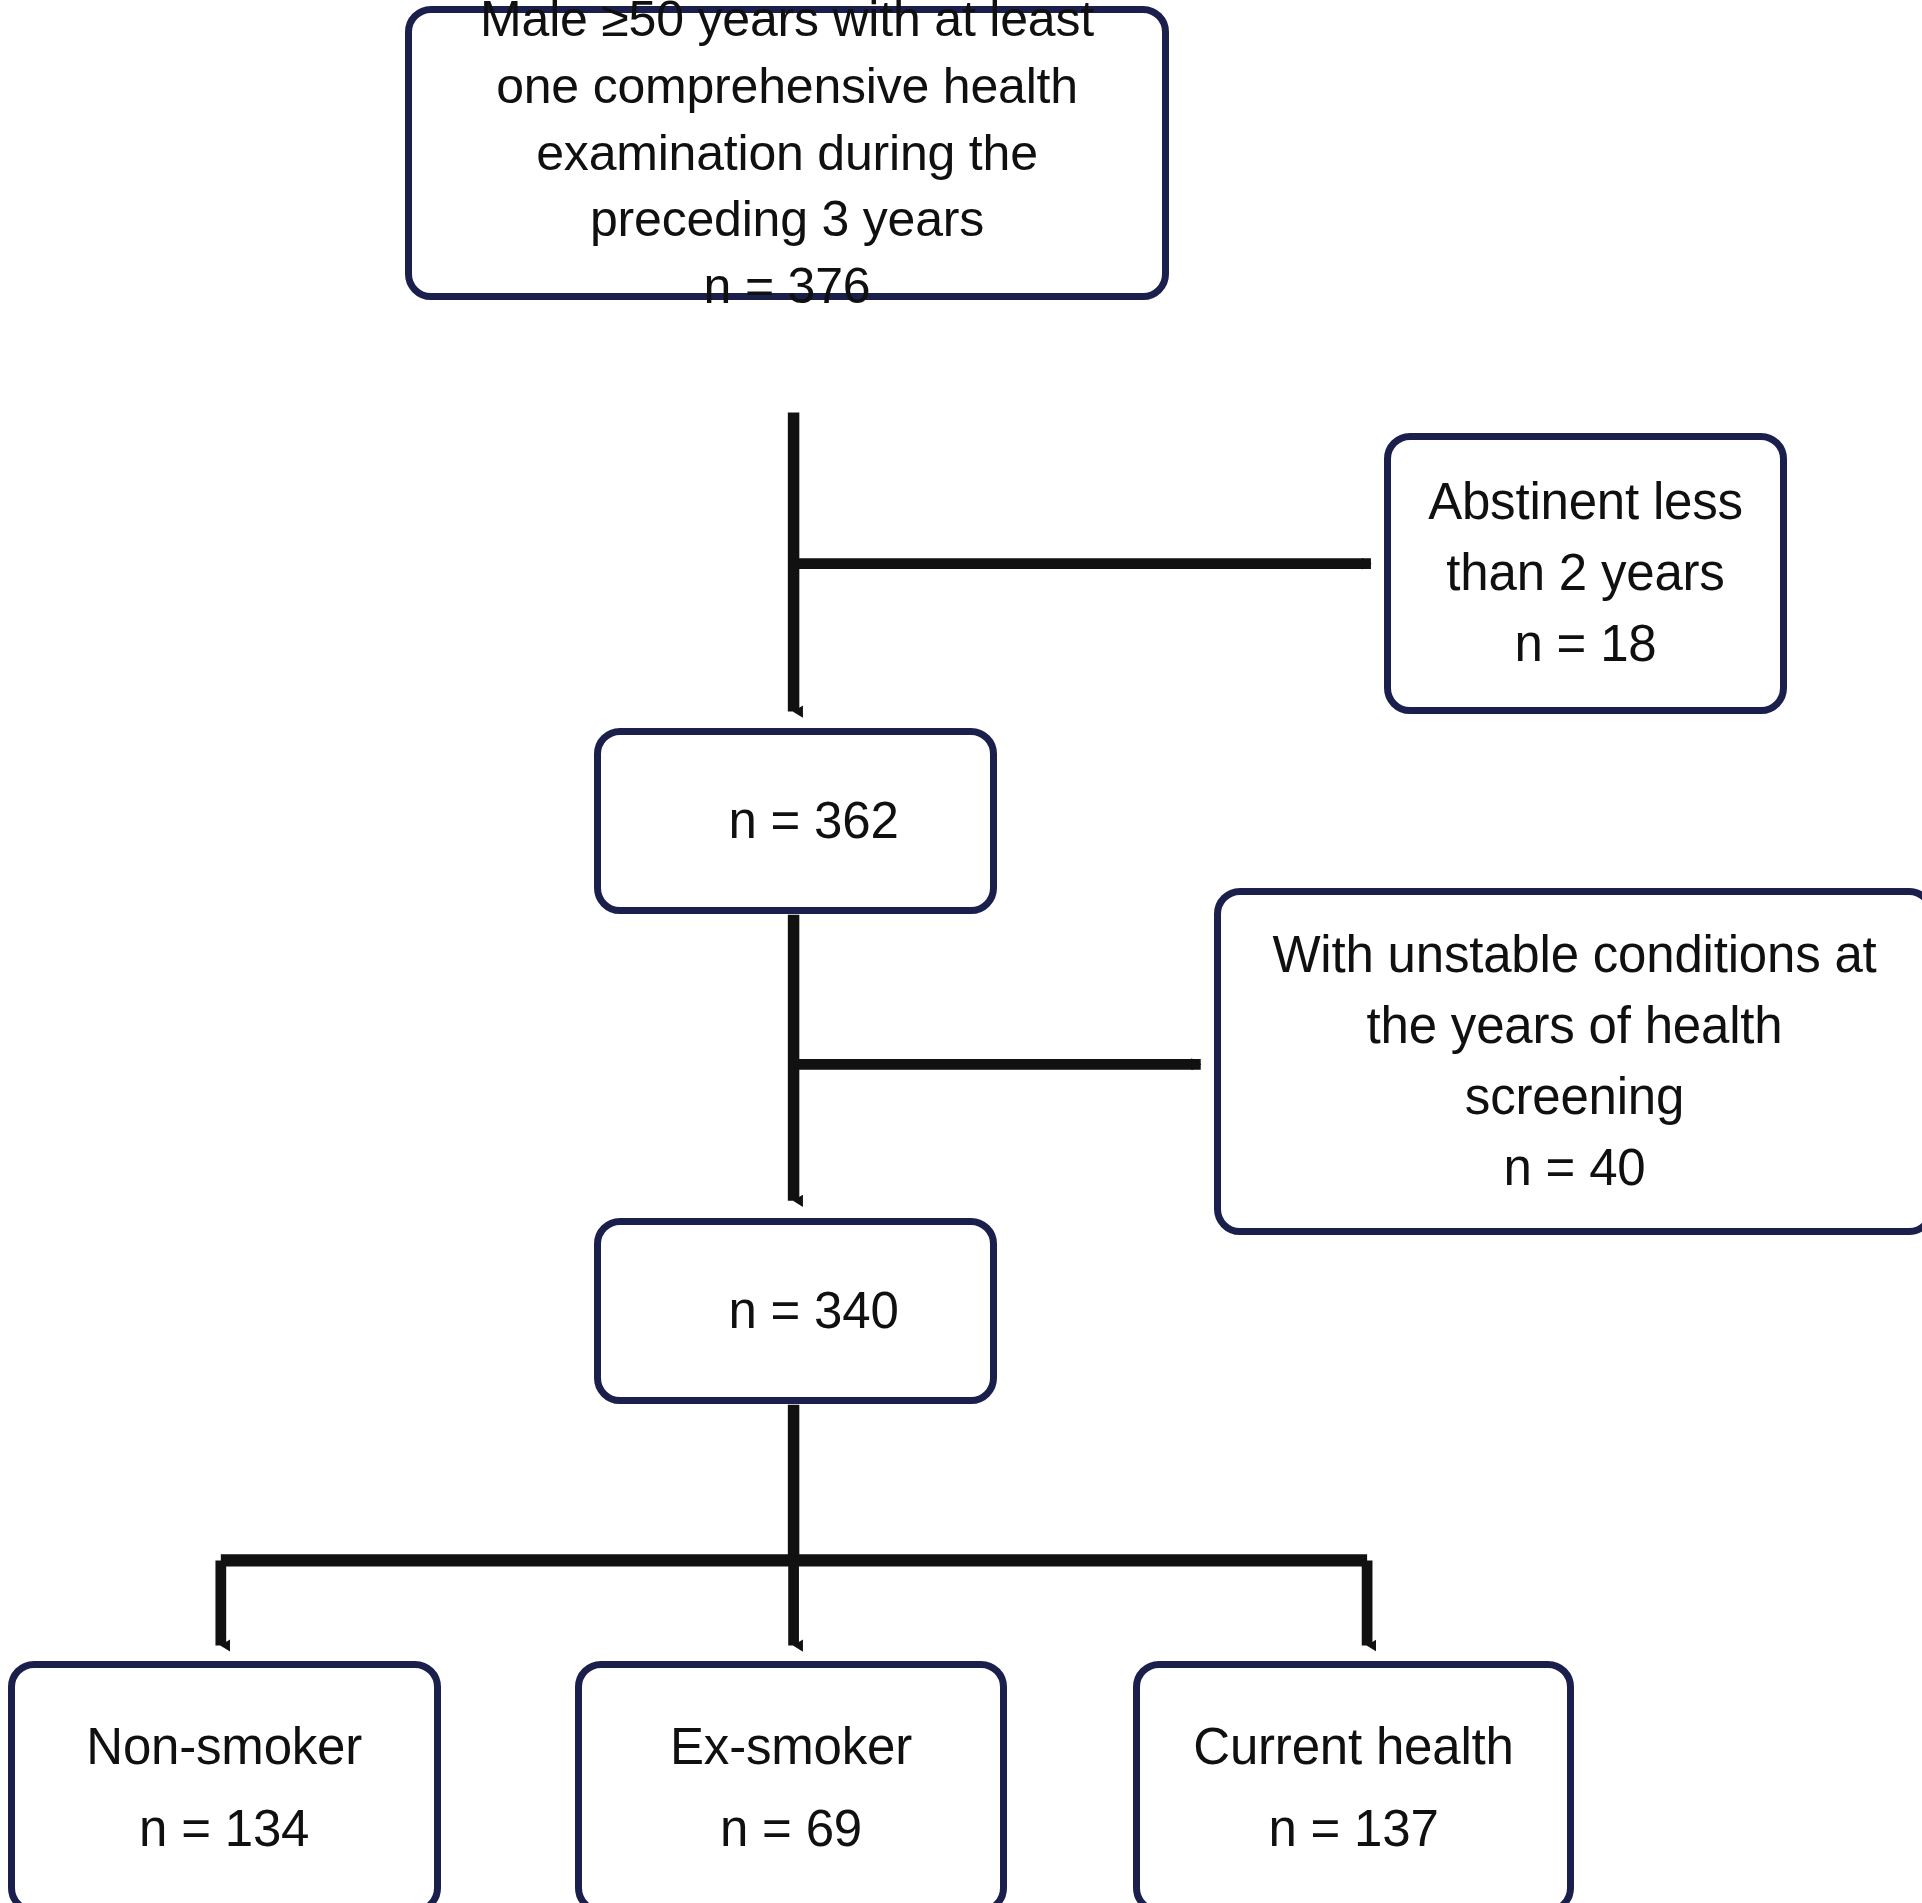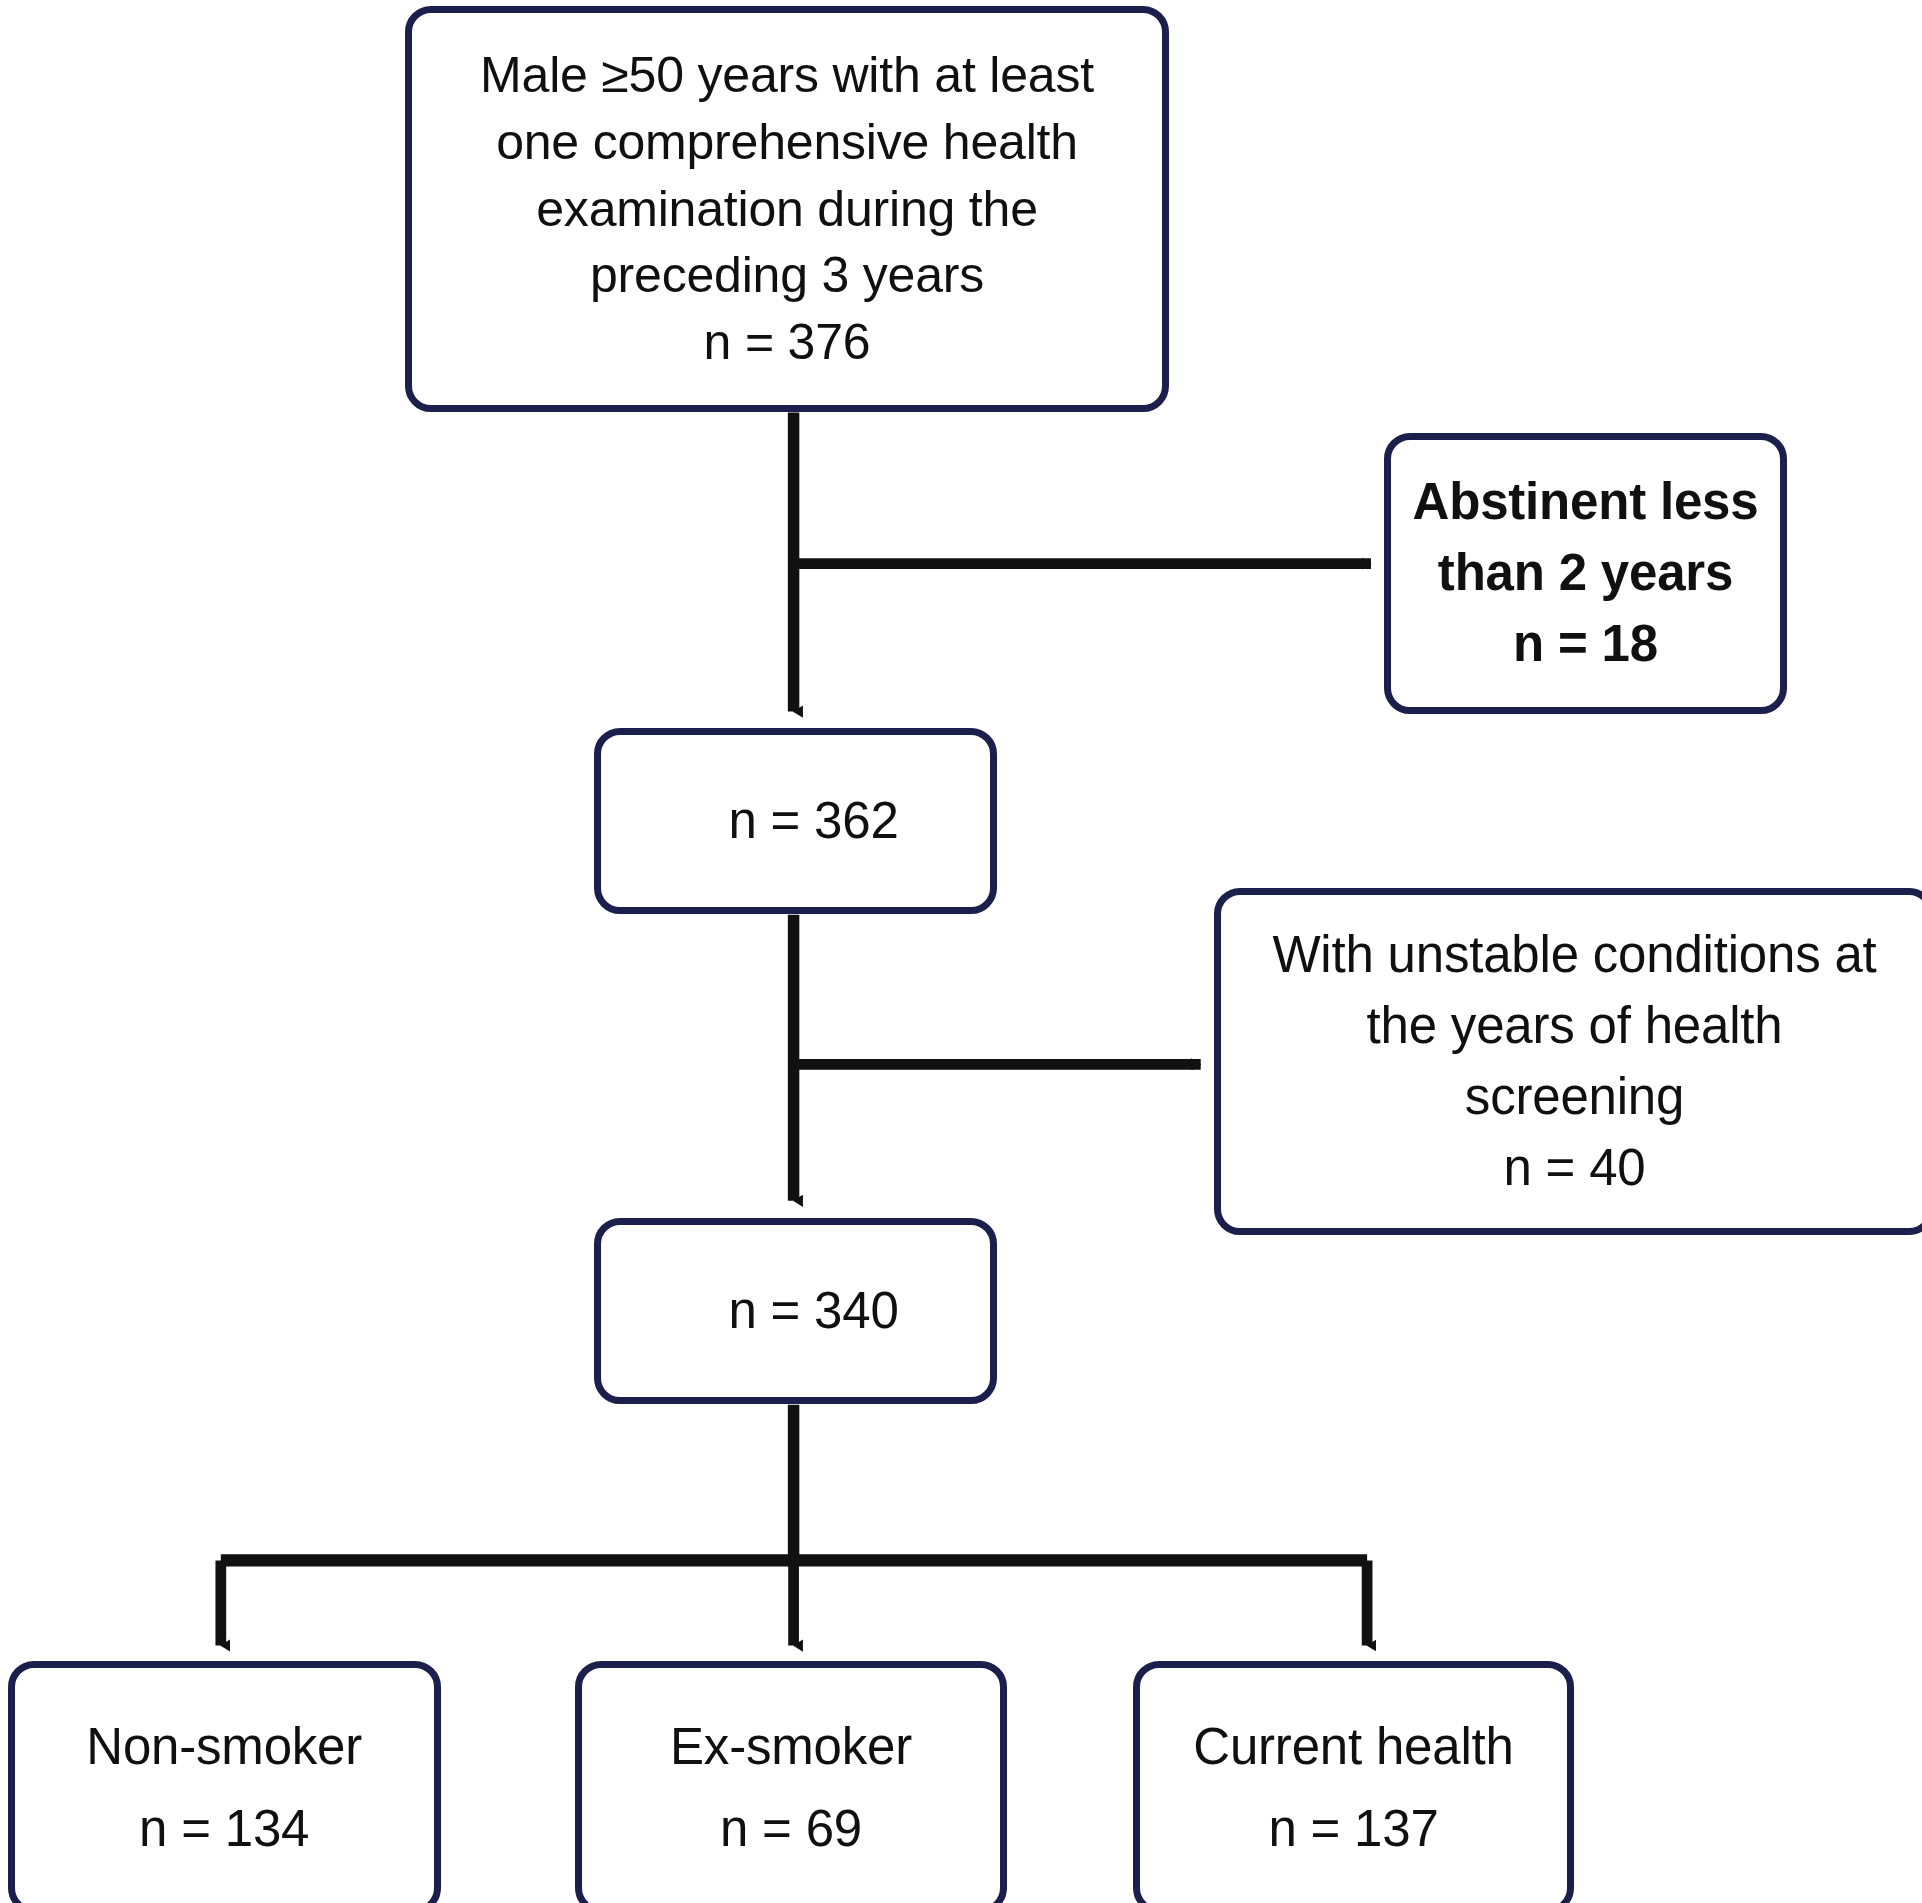--- a/index.html
+++ b/index.html
@@ -23,32 +23,32 @@
     justify-content:center;
     text-align:center;
     color:#101010;
     font-size:51px;
     line-height:1.30;
     letter-spacing:-0.2px;
   }
   .node-box .line{display:block;white-space:nowrap;}
 
   
-  #box-eligible   {left:405px;  top:6.1px;    width:764px;  height:406px; }
+  #box-eligible   {left:405px;  top:6.1px;    width:764px;  height:294px; }
   #box-excl-1     {left:1384px; top:433px;  width:403px;  height:281px; }
   #box-n362       {left:594px;  top:728px;  width:403px;  height:186px; }
   #box-excl-2     {left:1214px; top:888px; width:721px;  height:347px; }
   #box-n340       {left:594px;  top:1218px; width:403px;  height:186px;text-align:right; }
   #box-nonsmoker  {left:7.7px;   top:1661px; width:433px;  height:253px; }
   #box-exsmoker   {left:575px;  top:1661px; width:432px;  height:253px; }
   #box-cursmoker  {left:1133px; top:1661px; width:441px;  height:253px; }
 
   
   #box-eligible  {font-size:50px;}
-  #box-excl-1    {font-size:51px;font-weight:bold;}
+  #box-excl-1    {font-size:51px;}
   #box-excl-2    {font-size:51px;}
   #box-n362,#box-n340{font-size:51px;padding-left:36px;}
   #box-nonsmoker,#box-exsmoker,#box-cursmoker{font-size:51px;line-height:1.55;}
   #box-nonsmoker .line,#box-exsmoker .line,#box-cursmoker .line{padding:1.5px 0;}
   #box-eligible .line{padding:0.8px 0;}
   #box-excl-1 .line,#box-excl-2 .line{padding:2.3px 0;}
 </style>
 </head>
 <body>
 

